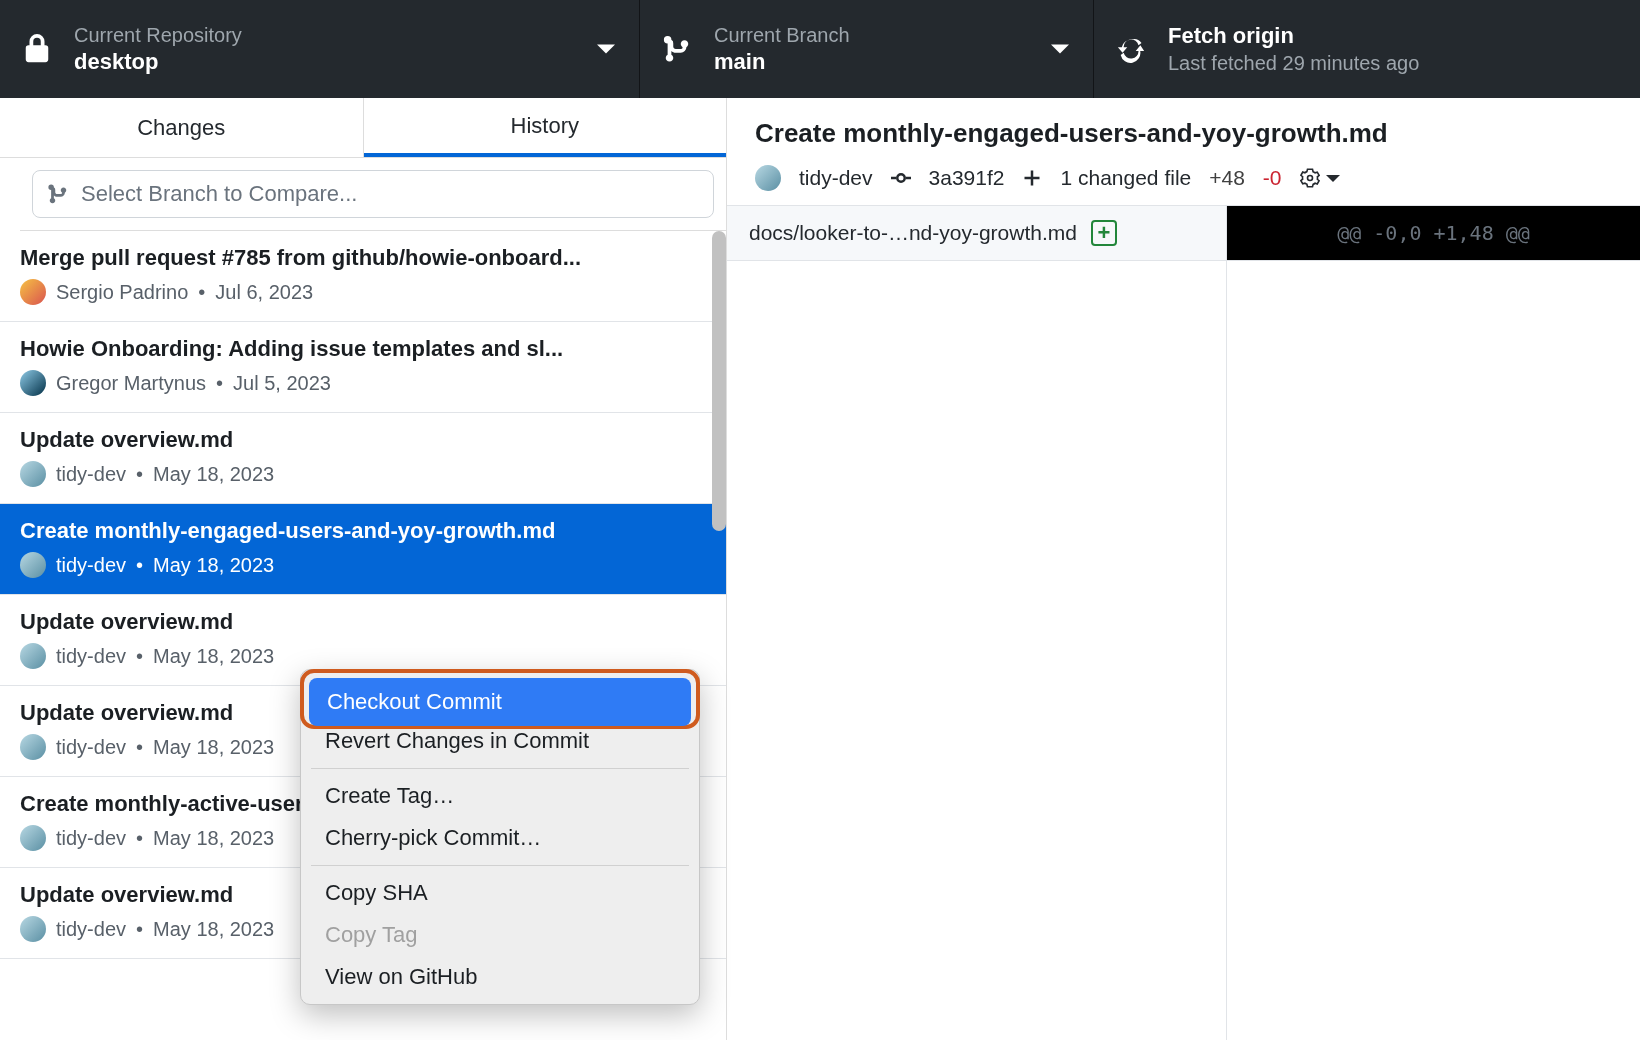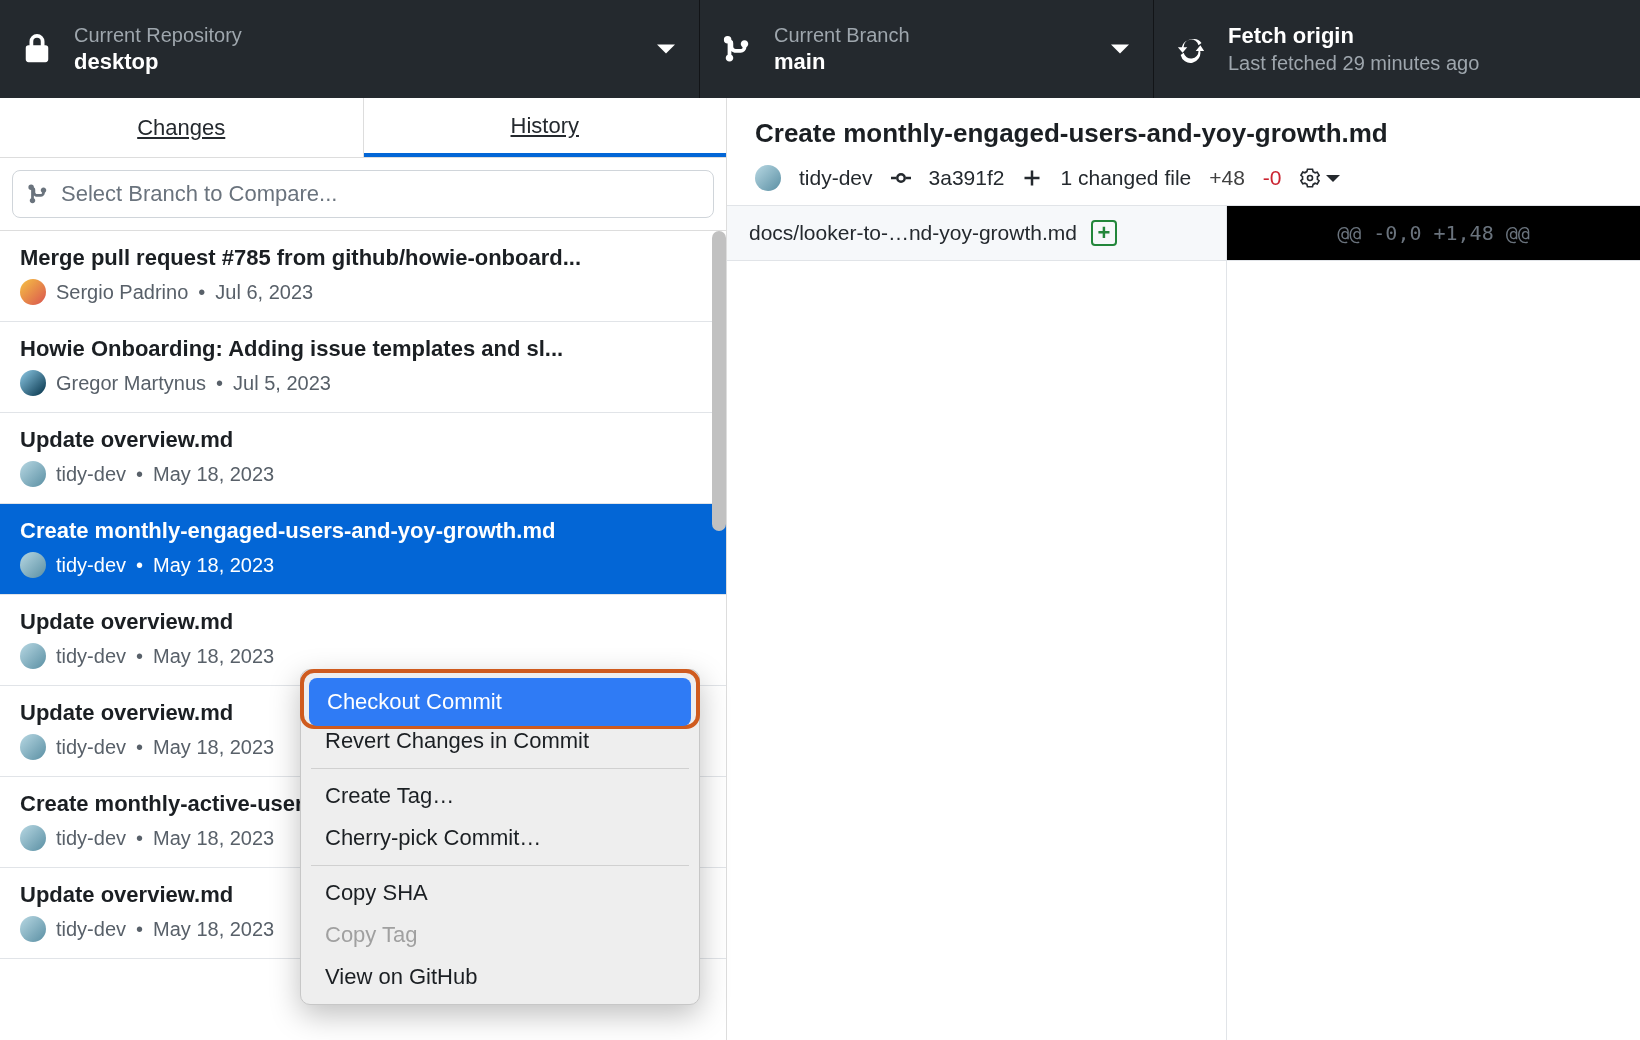--- a/index.html
+++ b/index.html
@@ -1,35 +1,35 @@
 <!DOCTYPE html>
 <html><head>
 <meta charset="utf-8">
 <style>
 * { box-sizing: border-box; margin: 0; padding: 0; font-family: -apple-system, BlinkMacSystemFont, "Segoe UI", Helvetica, Arial, sans-serif; }
 body { width: 1640px; height: 1040px; overflow: hidden; background: #fff; }
 
 .toolbar { display: flex; height: 98px; background: #24292e; color: #fff; }
 .toolbar-section { display: flex; align-items: center; padding: 0 22px; border-right: 1px solid #121417; position: relative; }
-.toolbar-section.repo { width: 700px; }
+.toolbar-section.repo { width: 640px; }
 .toolbar-section.branch { width: 454px; }
 .toolbar-section.fetch { flex: 1; border-right: none; }
 .toolbar-icon { width: 30px; height: 30px; margin-right: 22px; fill: #fff; flex-shrink: 0; }
 .toolbar-text .label { font-size: 20px; color: #9ea6ad; line-height: 1.3; }
 .toolbar-text .value { font-size: 22px; font-weight: 600; color: #fff; line-height: 1.3; }
 .toolbar-caret { position: absolute; right: 24px; top: 50%; transform: translateY(-50%); width: 0; height: 0; border-left: 9px solid transparent; border-right: 9px solid transparent; border-top: 9px solid #fff; }
 
 .main { display: flex; height: calc(100% - 98px); }
 .sidebar { width: 727px; border-right: 1px solid #ddd; display: flex; flex-direction: column; position: relative; }
 .tabs { display: flex; height: 60px; border-bottom: 1px solid #ddd; }
-.tab { flex: 1; display: flex; align-items: center; justify-content: center; font-size: 22px; color: #24292e; cursor: pointer; border-right: 1px solid #ddd; text-decoration: underline; }
+.tab { flex: 1; display: flex; align-items: center; justify-content: center; font-size: 22px; color: #24292e; cursor: pointer; border-right: 1px solid #ddd; }
 .tab:last-child { border-right: none; }
 .tab.active { border-bottom: 4px solid #0366d6; font-weight: 400; }
 
-.compare-row { padding: 12px; border-bottom: 1px solid #ddd; }
+.compare-row { padding: 12px; border-bottom: 1px solid #ddd; margin-left: 20px; }
 .compare-box { display: flex; align-items: center; height: 48px; border: 1px solid #d0d5da; border-radius: 8px; padding: 0 14px; color: #6a737d; font-size: 22px; gap: 12px; }
 .compare-box svg { width: 22px; height: 22px; fill: #6a737d; }
 
 .commit-list { flex: 1; overflow-y: auto; position: relative; }
 .commit { padding: 14px 20px 16px 20px; border-bottom: 1px solid #e1e4e8; cursor: pointer; }
 .commit .title { font-size: 22px; font-weight: 600; color: #1b1f23; white-space: nowrap; overflow: hidden; text-overflow: ellipsis; margin-bottom: 8px; }
 .commit .meta { display: flex; align-items: center; gap: 10px; font-size: 20px; color: #586069; }
 .commit.selected { background: #0366d6; }
 .commit.selected .title, .commit.selected .meta { color: #fff; }
 .avatar { width: 26px; height: 26px; border-radius: 50%; background: #ddd; display: inline-block; flex-shrink: 0; }

